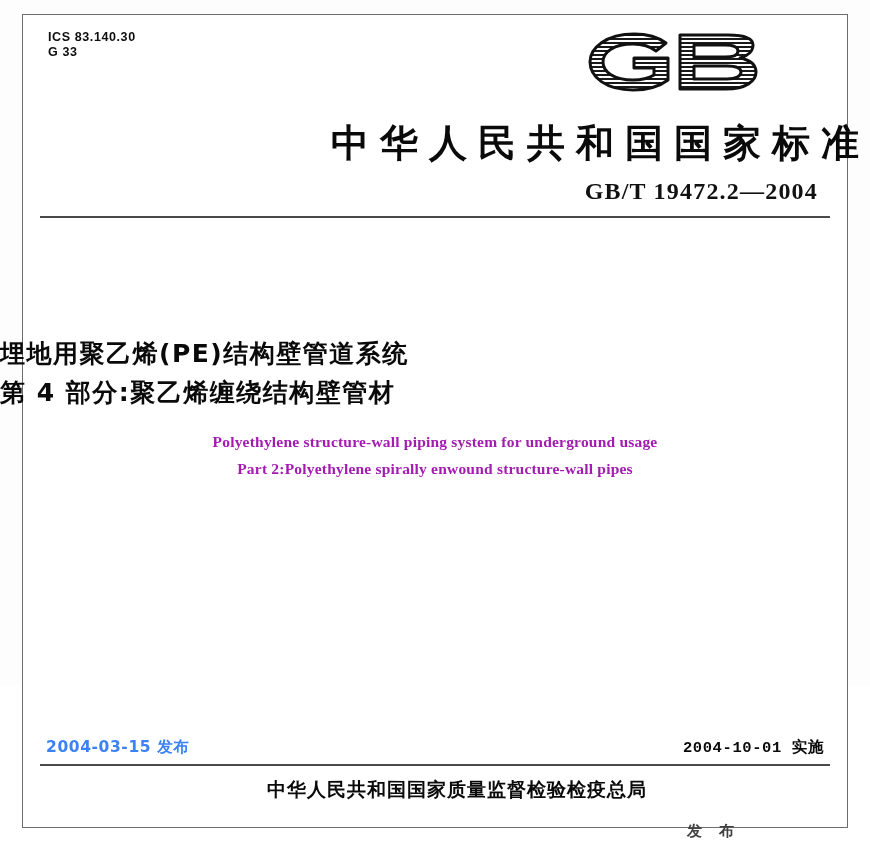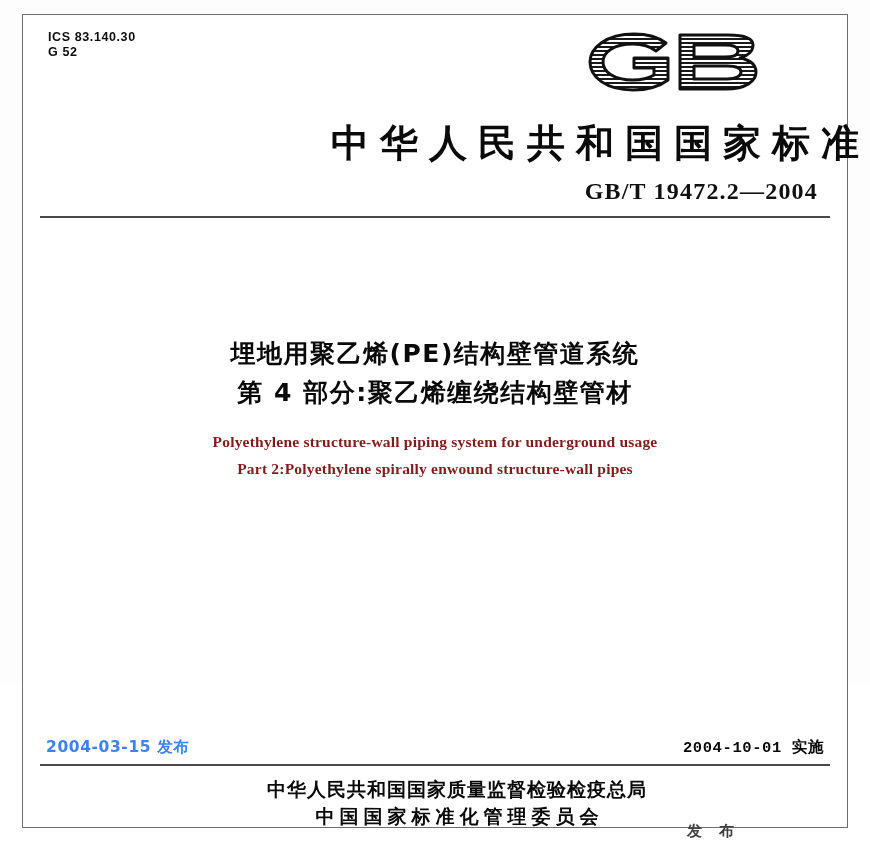--- a/index.html
+++ b/index.html
@@ -88,42 +88,42 @@
     height: 0;
     border-top: 2px solid #4a4a4a;
   }
 
   
   .doc-title {
     position: absolute;
     left: 0;
     right: 0;
     top: 334px;
-    text-align: center;
+    text-align: left;
     font-family: "DejaVu Sans", sans-serif;
     font-weight: bold;
     font-size: 25px;
     line-height: 39px;
     letter-spacing: 1.5px;
     color: #0a0a0a;
   }
 
   
   .doc-subtitle {
     position: absolute;
     left: 0;
     right: 0;
     top: 428px;
     text-align: center;
     font-family: "Liberation Serif", serif;
     font-weight: bold;
     font-size: 15.5px;
     line-height: 27px;
     letter-spacing: 0.2px;
-    color: #7f1d1d;
+    color: #a21caf;
   }
 
   
   .rule-bottom {
     position: absolute;
     left: 40px;
     top: 764px;
     width: 790px;
     height: 0;
     border-top: 2px solid #4a4a4a;
@@ -183,21 +183,21 @@
   }
 </style>
 </head>
 <body>
 
 <div id="page">
   <div class="page-frame"></div>
 
   <div class="ics-block">
     <div>ICS 83.140.30</div>
-    <div>G 52</div>
+    <div>G 33</div>
   </div>
 
   <svg class="gb-logo" viewBox="0 0 210 72" xmlns="http://www.w3.org/2000/svg">
     <defs>
       <pattern id="hatch" width="4" height="4" patternUnits="userSpaceOnUse" patternTransform="rotate(0)">
         <rect width="4" height="4" fill="#ffffff"></rect>
         <rect width="4" height="2" fill="#1a1a1a"></rect>
       </pattern>
     </defs>
     <g>
@@ -226,16 +226,15 @@
     <div>Part 2:Polyethylene spirally enwound structure-wall pipes</div>
   </div>
 
   <div class="rule-bottom"></div>
 
   <div class="date-issue">2004-03-15 发布</div>
   <div class="date-effective">2004-10-01 实施</div>
 
   <div class="publisher-block">
     <span class="publisher-line">中华人民共和国国家质量监督检验检疫总局</span>
-    <span class="publisher-line spaced">中国国家标准化管理委员会</span>
   </div>
   <div class="publisher-word">发 布</div>
 </div>
 
 </body></html>

